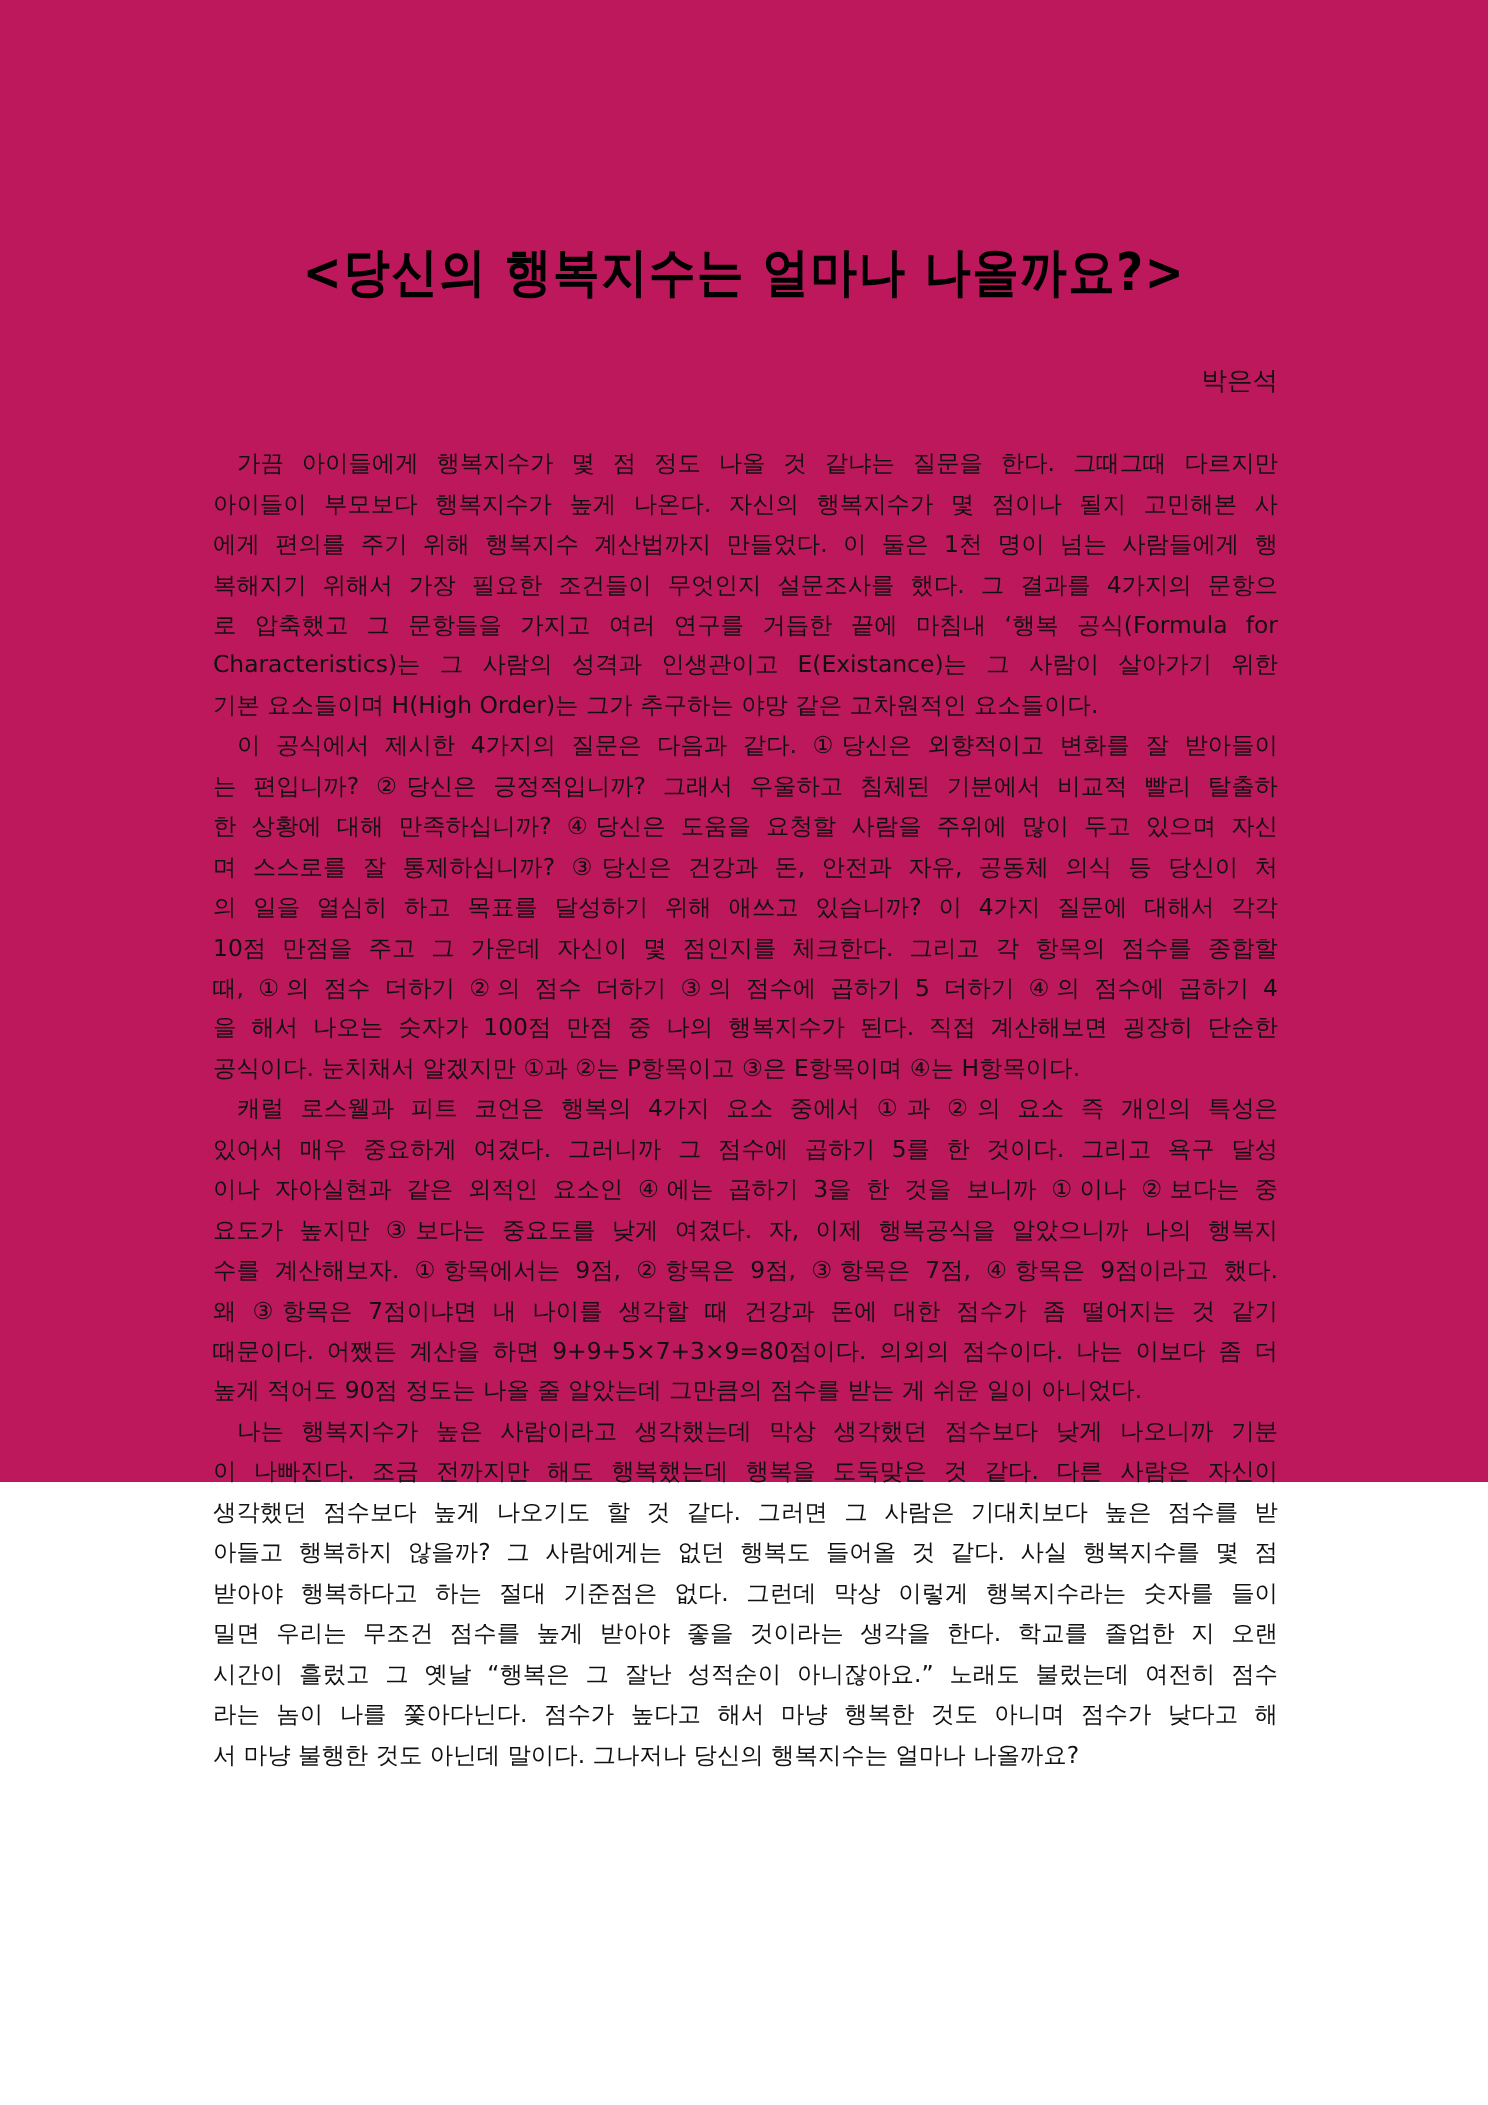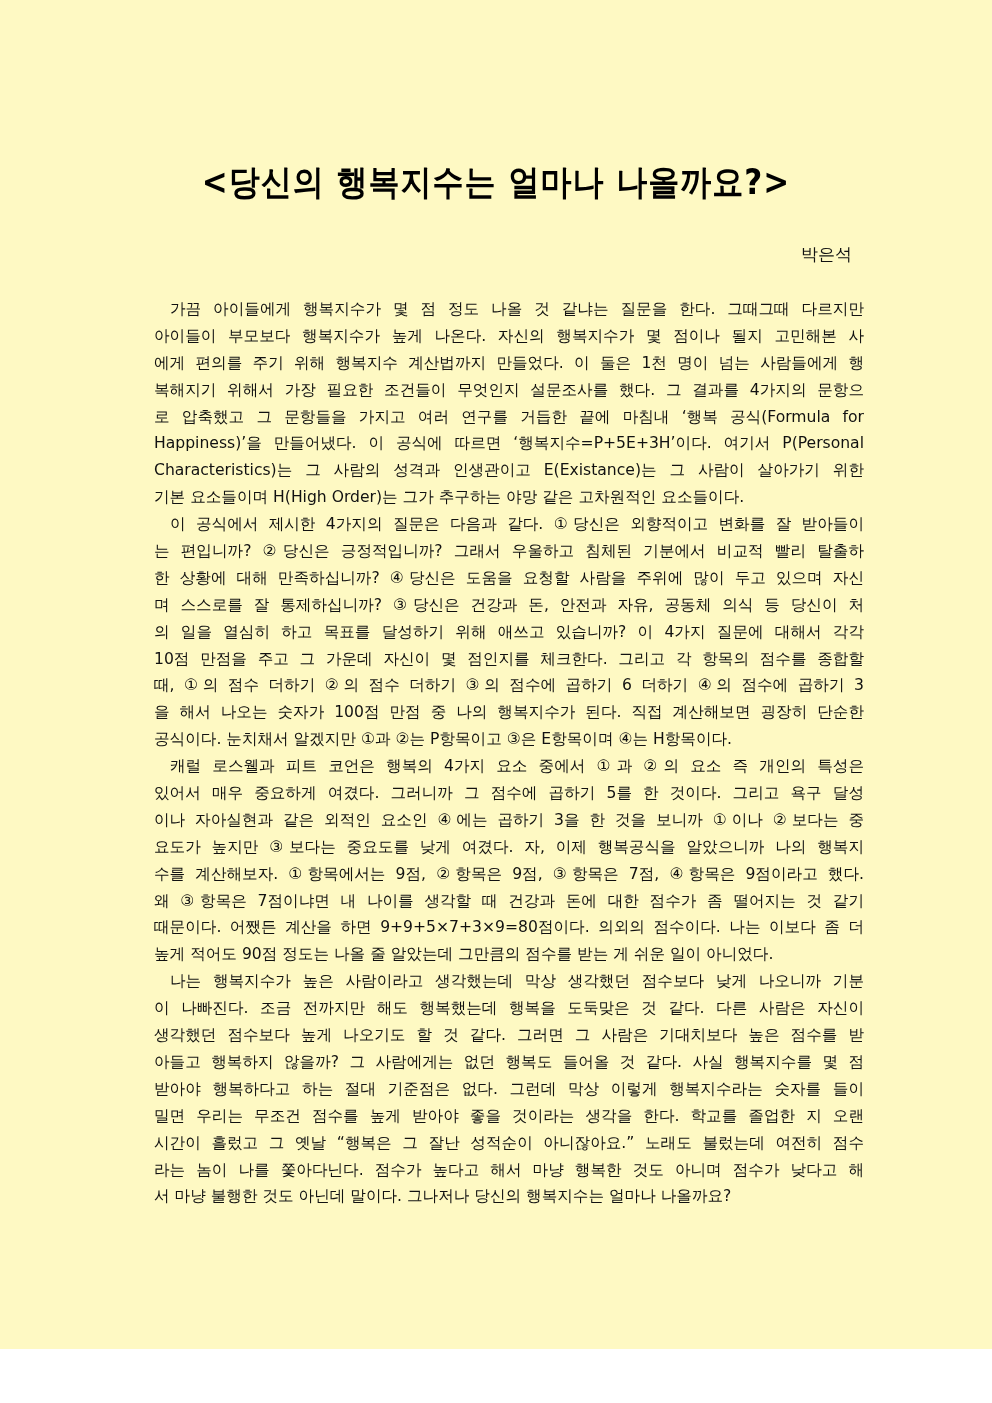--- a/index.html
+++ b/index.html
@@ -12,22 +12,22 @@
       height: 1403px;
       position: relative;
       overflow: hidden;
       font-family: "DejaVu Sans", "Liberation Sans", sans-serif;
       color: #111111;
     }
     .page {
       position: absolute;
       left: 0; top: 0;
       width: 992px;
-      height: 1349px;
-      background: #fef9c3;
+      height: 988px;
+      background: #be185d;
     }
     .title {
       position: absolute;
       left: 0;
       top: 160px;
       width: 992px;
       text-align: center;
       font-family: "DejaVu Sans", sans-serif;
       font-weight: bold;
       font-size: 31px;
@@ -39,21 +39,21 @@
     .author {
       position: absolute;
       right: 140px;
       top: 243px;
       font-size: 17px;
       line-height: 22px;
       color: #111111;
     }
     .body-text {
       position: absolute;
-      left: 154px;
+      left: 142px;
       top: 296px;
       width: 710px;
     }
     .line {
       display: block;
       height: 26.9px;
       line-height: 26.9px;
       font-size: 15.6px;
       white-space: nowrap;
       text-align: justify;
@@ -78,33 +78,32 @@
   <div class="author">박은석</div>
 
   <div class="body-text">
 
     <div>
       <span class="line indent">가끔 아이들에게 행복지수가 몇 점 정도 나올 것 같냐는 질문을 한다. 그때그때 다르지만</span>
       <span class="line">아이들이 부모보다 행복지수가 높게 나온다. 자신의 행복지수가 몇 점이나 될지 고민해본 사</span>
       <span class="line">에게 편의를 주기 위해 행복지수 계산법까지 만들었다. 이 둘은 1천 명이 넘는 사람들에게 행</span>
       <span class="line">복해지기 위해서 가장 필요한 조건들이 무엇인지 설문조사를 했다. 그 결과를 4가지의 문항으</span>
       <span class="line">로 압축했고 그 문항들을 가지고 여러 연구를 거듭한 끝에 마침내 ‘행복 공식(Formula for</span>
-      <span class="line">Happiness)’을 만들어냈다. 이 공식에 따르면 ‘행복지수=P+5E+3H’이다. 여기서 P(Personal</span>
       <span class="line">Characteristics)는 그 사람의 성격과 인생관이고 E(Existance)는 그 사람이 살아가기 위한</span>
       <span class="line last">기본 요소들이며 H(High Order)는 그가 추구하는 야망 같은 고차원적인 요소들이다.</span>
     </div>
 
     <div>
       <span class="line indent">이 공식에서 제시한 4가지의 질문은 다음과 같다. ①당신은 외향적이고 변화를 잘 받아들이</span>
       <span class="line">는 편입니까? ②당신은 긍정적입니까? 그래서 우울하고 침체된 기분에서 비교적 빨리 탈출하</span>
       <span class="line">한 상황에 대해 만족하십니까? ④당신은 도움을 요청할 사람을 주위에 많이 두고 있으며 자신</span>
       <span class="line">며 스스로를 잘 통제하십니까? ③당신은 건강과 돈, 안전과 자유, 공동체 의식 등 당신이 처</span>
       <span class="line">의 일을 열심히 하고 목표를 달성하기 위해 애쓰고 있습니까? 이 4가지 질문에 대해서 각각</span>
       <span class="line">10점 만점을 주고 그 가운데 자신이 몇 점인지를 체크한다. 그리고 각 항목의 점수를 종합할</span>
-      <span class="line">때, ①의 점수 더하기 ②의 점수 더하기 ③의 점수에 곱하기 6 더하기 ④의 점수에 곱하기 3</span>
+      <span class="line">때, ①의 점수 더하기 ②의 점수 더하기 ③의 점수에 곱하기 5 더하기 ④의 점수에 곱하기 4</span>
       <span class="line">을 해서 나오는 숫자가 100점 만점 중 나의 행복지수가 된다. 직접 계산해보면 굉장히 단순한</span>
       <span class="line last">공식이다. 눈치채서 알겠지만 ①과 ②는 P항목이고 ③은 E항목이며 ④는 H항목이다.</span>
     </div>
 
     <div>
       <span class="line indent">캐럴 로스웰과 피트 코언은 행복의 4가지 요소 중에서 ①과 ②의 요소 즉 개인의 특성은</span>
       <span class="line">있어서 매우 중요하게 여겼다. 그러니까 그 점수에 곱하기 5를 한 것이다. 그리고 욕구 달성</span>
       <span class="line">이나 자아실현과 같은 외적인 요소인 ④에는 곱하기 3을 한 것을 보니까 ①이나 ②보다는 중</span>
       <span class="line">요도가 높지만 ③보다는 중요도를 낮게 여겼다. 자, 이제 행복공식을 알았으니까 나의 행복지</span>
       <span class="line">수를 계산해보자. ①항목에서는 9점, ②항목은 9점, ③항목은 7점, ④항목은 9점이라고 했다.</span>

